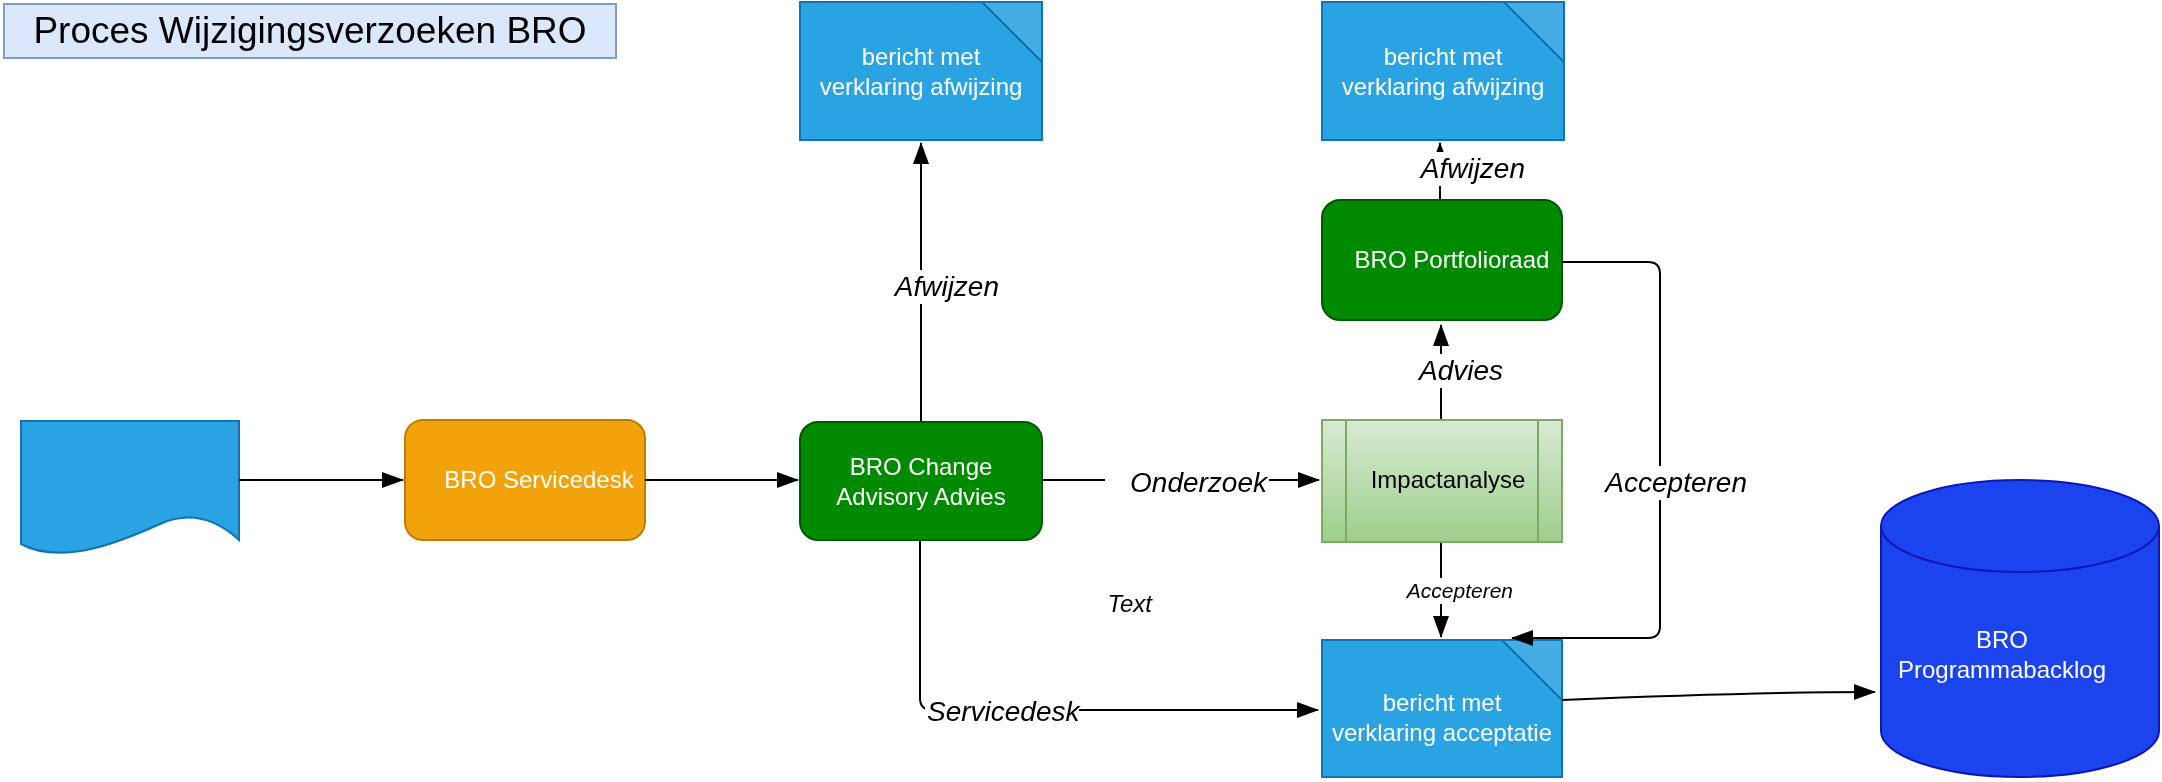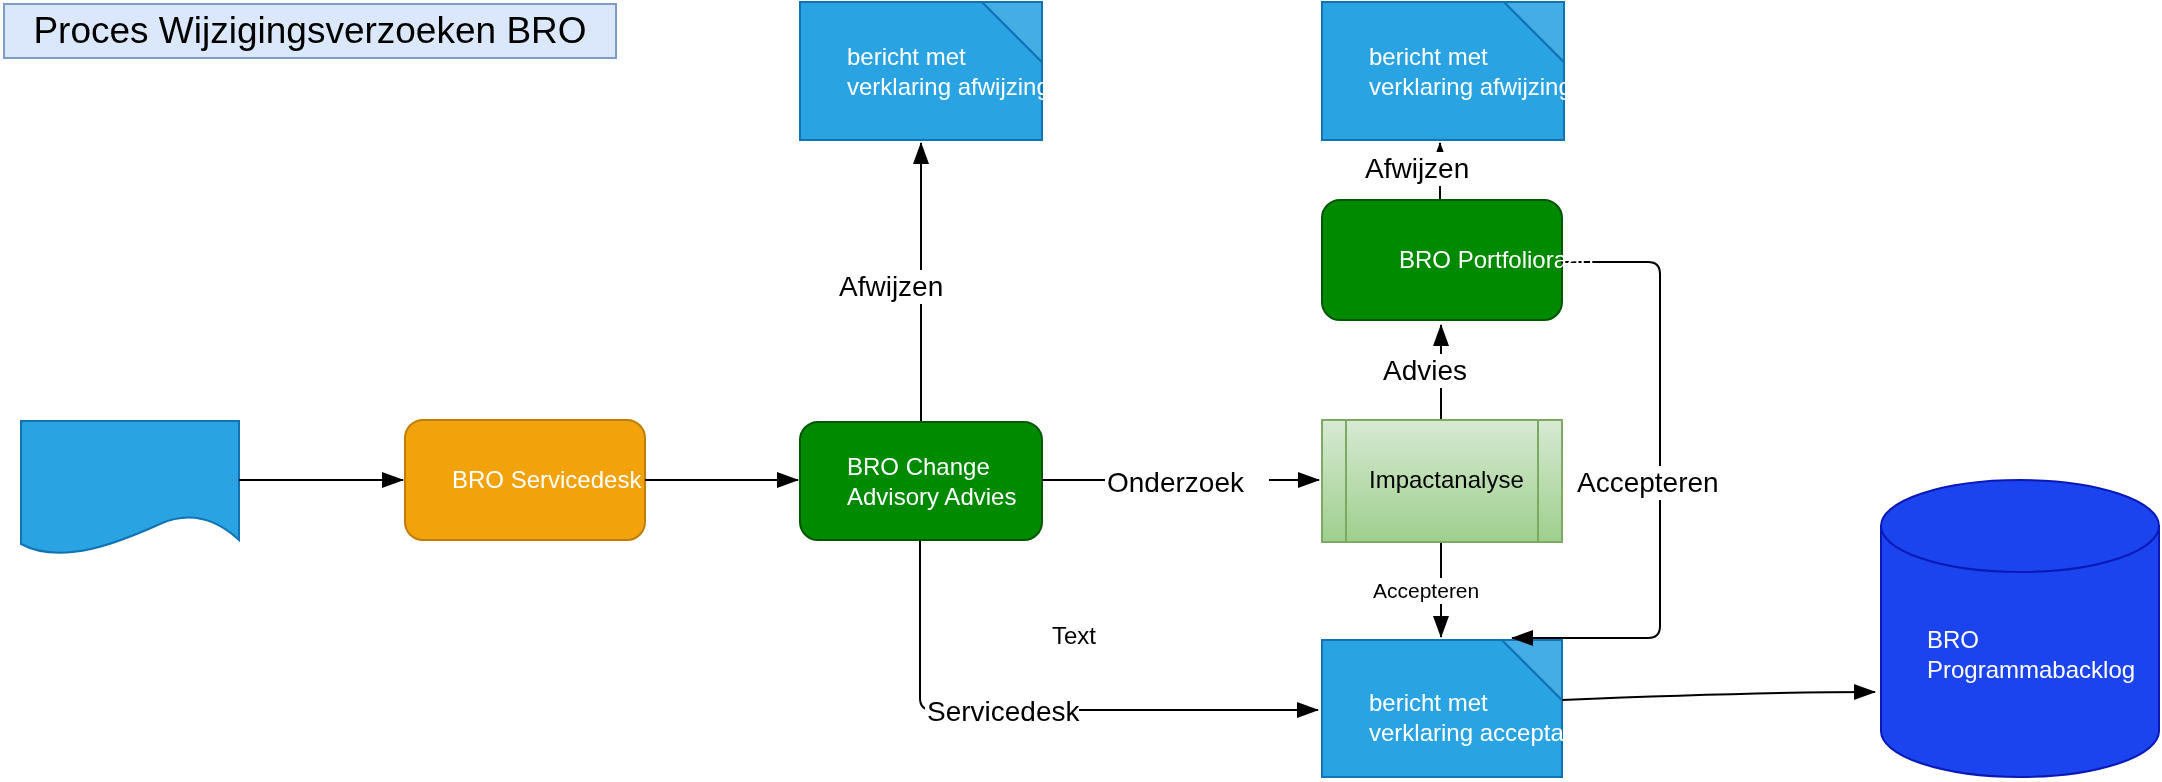--- a/index.html
+++ b/index.html
@@ -10,32 +10,33 @@
     overflow:hidden;
   }
   .layer{position:absolute;left:0;top:0;}
   .title-box{
     position:absolute;left:3px;top:3px;width:610px;height:52px;
     background:var(--title_bg);border:2px solid var(--title_border);
     color:var(--text_dark);font-size:37px;
     display:flex;align-items:center;justify-content:center;
   }
   .node-label{
-    position:absolute;text-align:left;white-space:pre-line;
-    pointer-events:none;font-size:24px;line-height:30px;margin-left:47px;
+    position:absolute;text-align:center;white-space:pre-line;
+    pointer-events:none;font-size:24px;line-height:30px;
   }
   .node-label.white{color:var(--text_light);}
   .node-label.black{color:var(--text_dark);}
   .edge-label{
-    position:absolute;text-align:left;background:var(--canvas_bg,#fff);
+    position:absolute;text-align:right;background:var(--canvas_bg,#fff);
     color:var(--text_dark);font-size:28px;line-height:34px;padding:0 2px;
     pointer-events:none;
+    font-style:italic;
   }
   .edge-label.small{font-size:21px;line-height:26px;}
-  .edge-label.plain{font-size:24px;line-height:28px;margin-top:32px;}
+  .edge-label.plain{font-size:24px;line-height:28px;}
   svg .node{stroke-width:2px;}
   svg .connector{stroke:var(--line);stroke-width:2px;fill:none;}
 </style>
 </head>
 <body>
 
 <div class="canvas">
 
   <svg class="layer" width="2162" height="782" viewBox="0 0 2162 782">
     <defs>

